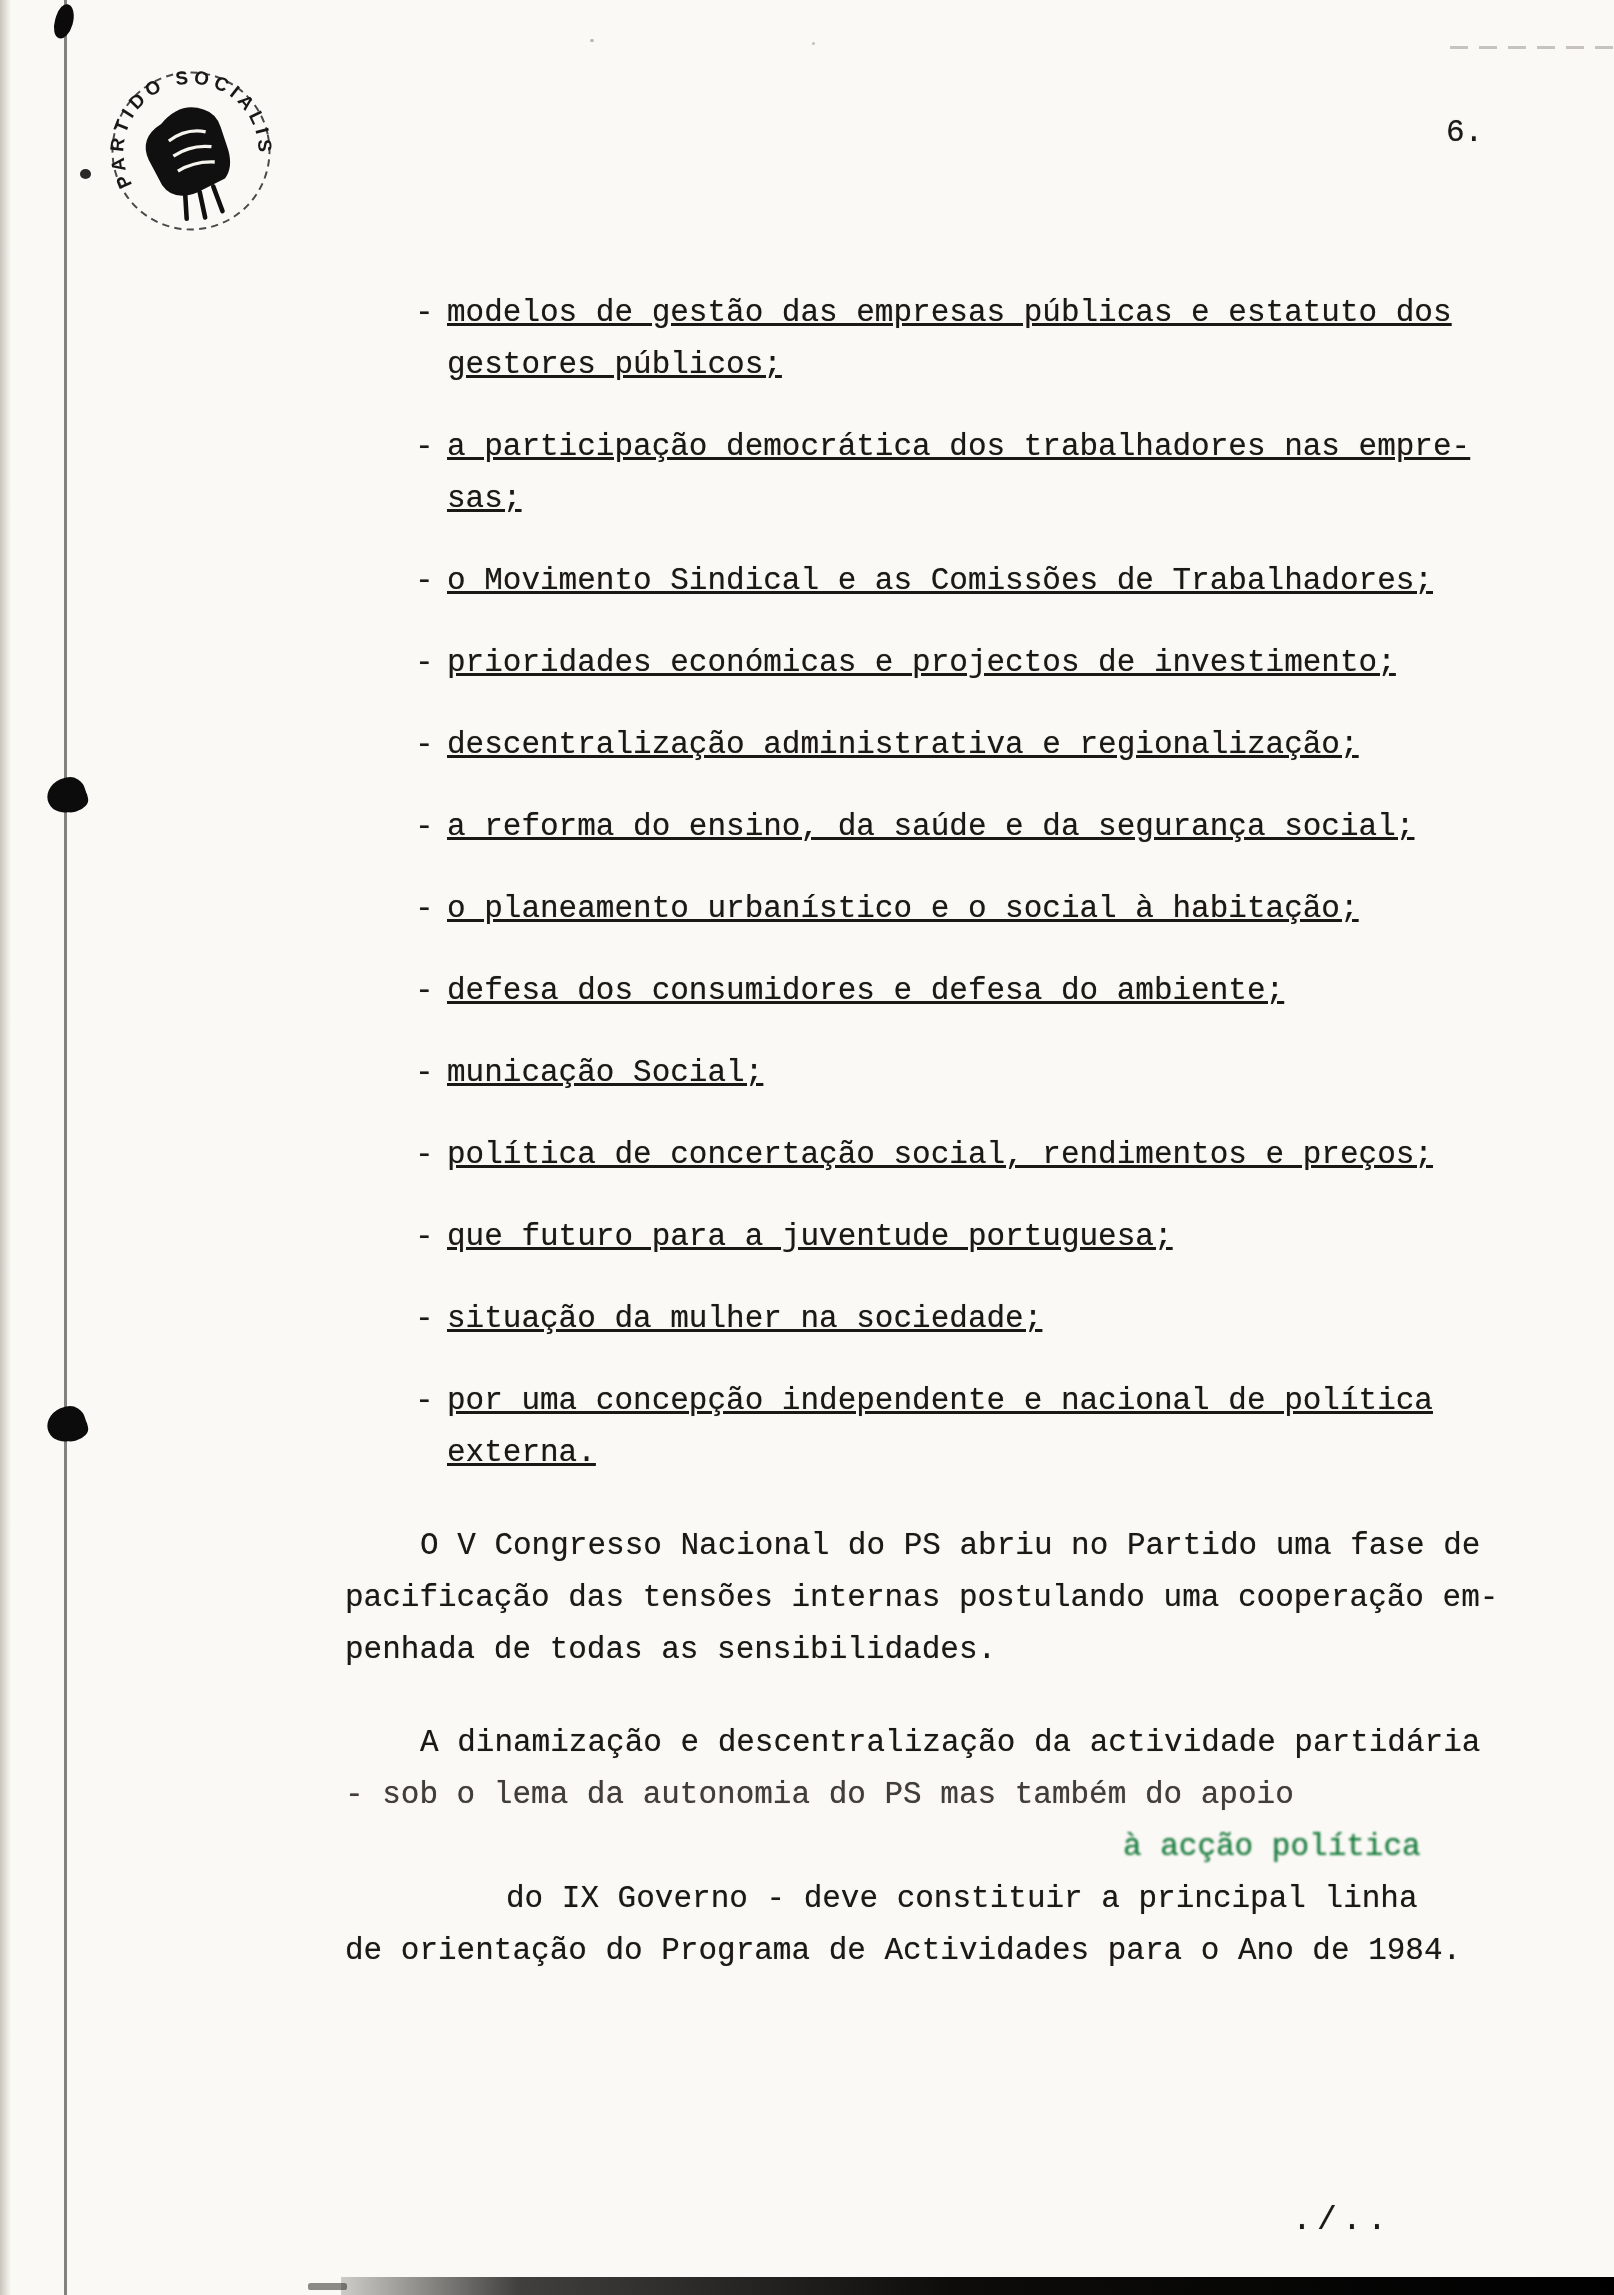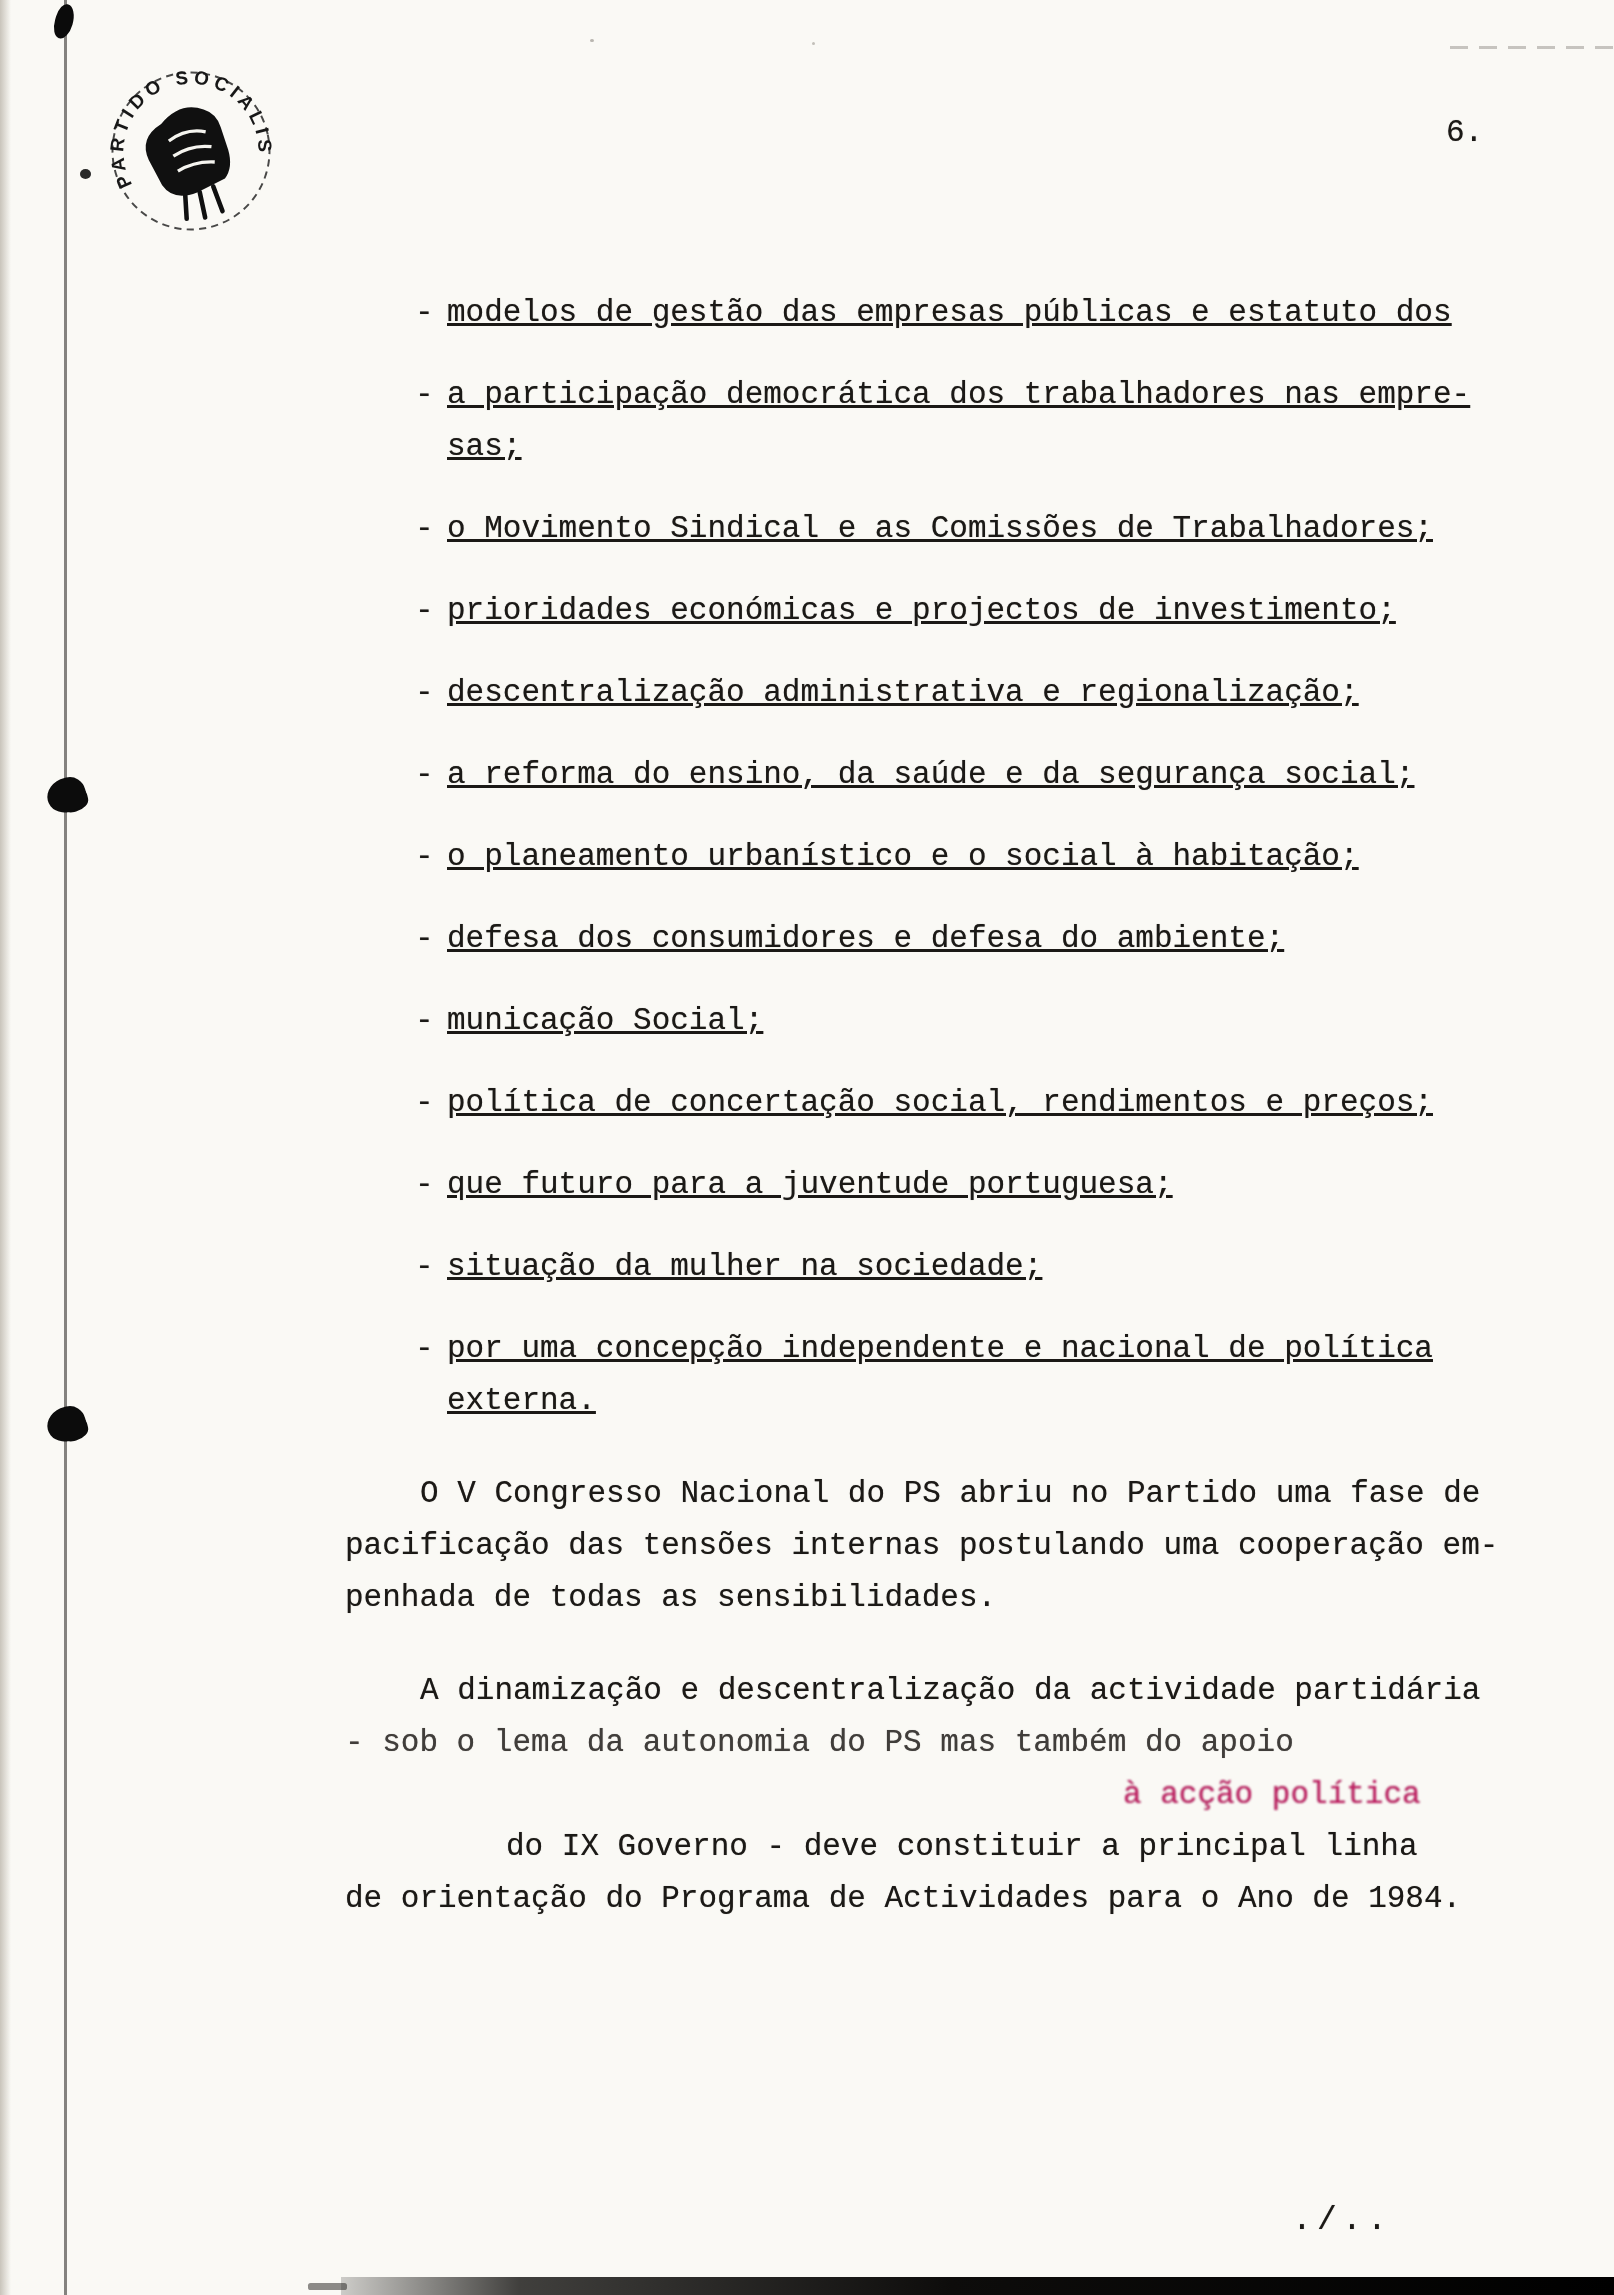--- a/index.html
+++ b/index.html
@@ -55,21 +55,21 @@
   .section-heading { margin-top:69px; white-space:pre; }
   .section-heading .u { text-decoration:underline; text-underline-offset:7.9px;
                         text-decoration-thickness:2px; }
 
   .para { margin-top:41px; }
   .para .line { white-space:pre; }
   .indent-first { padding-left:75px; }
   .push-far { padding-left:778px; }
   .push-mid { padding-left:161px; }
   .smudged { color:#403d3a; filter:blur(0.7px); }
-  .smudged2 { color:#be185d; filter:blur(0.9px); }
+  .smudged2 { color:#15803d; filter:blur(0.9px); }
 </style>
 </head>
 <body>
 
 <div class="edge-shadow"></div>
 <div class="margin-line"></div>
 <div class="corner-blob"></div>
 <div class="small-dot"></div>
 <div class="punch p1"></div>
 <div class="punch p2"></div>
@@ -106,20 +106,21 @@
 
 <div class="page-number">6.</div>
 
 <div class="content">
 
   <div class="bullets" id="bullets">
   <div class="bullet">
     <span class="dash">-</span>
     <span class="btext">
           <div>modelos de gestão das empresas públicas e estatuto dos</div>
+          <div>gestores públicos;</div>
         </span>
   </div>
 
   <div class="bullet">
     <span class="dash">-</span>
     <span class="btext">
           <div>a participação democrática dos trabalhadores nas empre-</div>
           <div>sas;</div>
         </span>
   </div>

